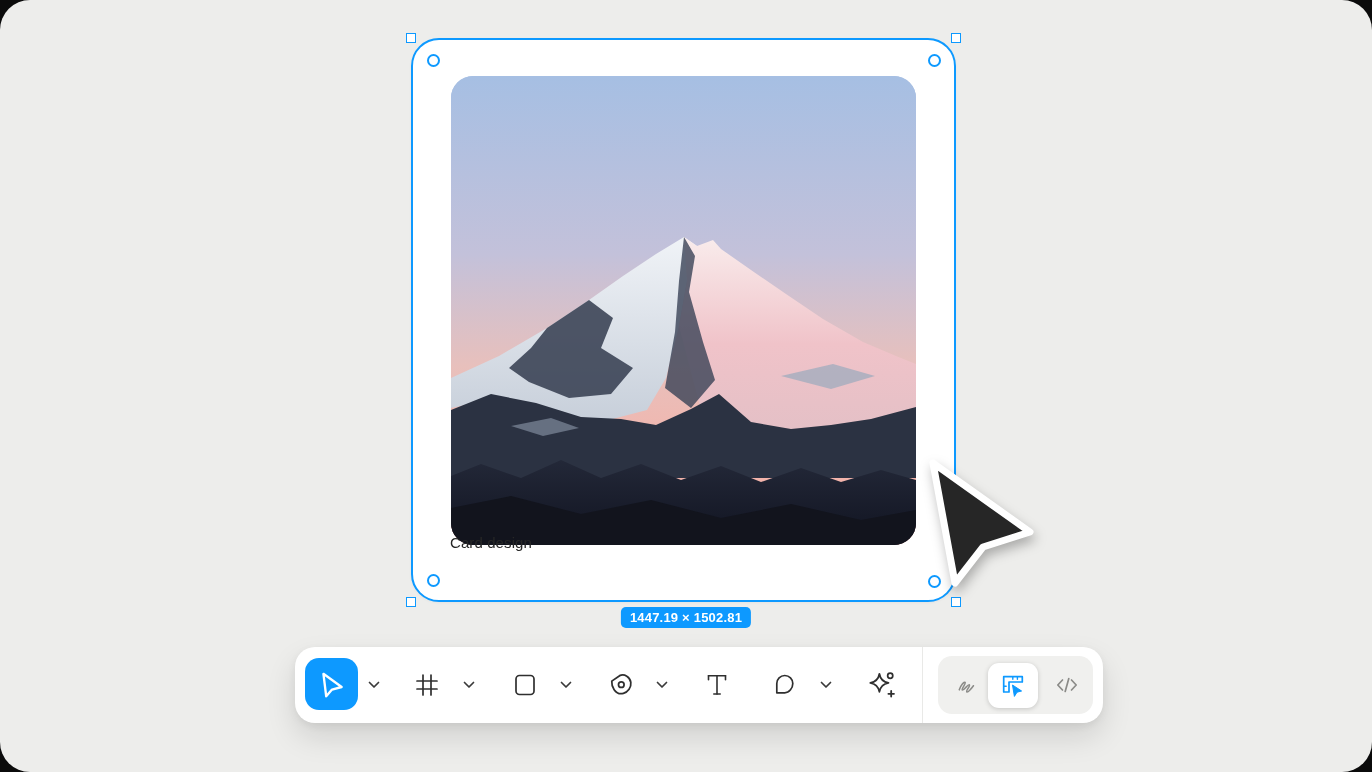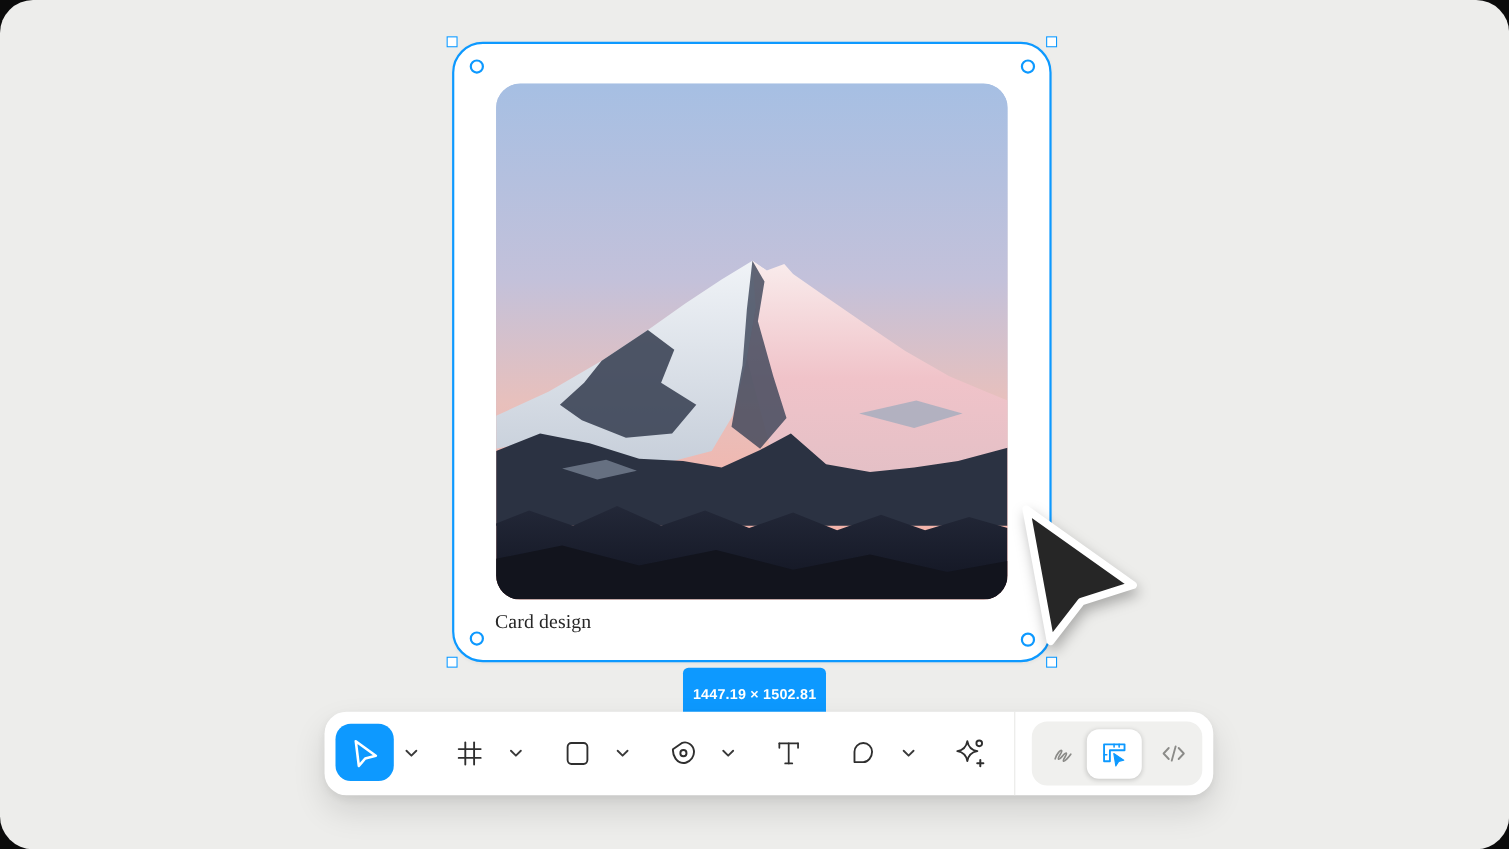--- a/index.html
+++ b/index.html
@@ -12,38 +12,38 @@
     position:absolute;left:411px;top:38px;width:545px;height:564px;
     background:#ffffff;border:2px solid #0d99ff;border-radius:28px;
     box-shadow:0 1px 3px rgba(0,0,0,0.04);
   }
   .photo{
     position:absolute;left:38px;top:36px;width:465px;height:469px;
     border-radius:22px;overflow:hidden;background:linear-gradient(#a6bfe3,#f2b5ac);
   }
   .photo svg{display:block;width:100%;height:100%;}
   .card-label{
-    position:absolute;left:37px;top:515px;
-    font-size:18px;color:#272727;letter-spacing:.1px;font-family:Liberation Serif, serif;
+    position:absolute;left:37px;top:494px;
+    font-size:15px;color:#272727;letter-spacing:.1px;
   }
 
   
   .handle-sq{
     position:absolute;width:10px;height:10px;background:#fff;
     border:1.5px solid #0d99ff;z-index:20;
   }
   .handle-circ{
     position:absolute;width:13px;height:13px;background:#fff;
     border:2px solid #0d99ff;border-radius:50%;z-index:20;
   }
 
   .size-badge{
     position:absolute;left:686px;top:607px;transform:translateX(-50%);
     background:#0d99ff;color:#ffffff;font-size:13px;font-weight:700;
-    padding:16px 9px;border-radius:5px;white-space:nowrap;z-index:25;
+    padding:3px 9px;border-radius:5px;white-space:nowrap;z-index:25;
     letter-spacing:.2px;
   }
 
   
   .big-cursor{position:absolute;left:920px;top:448px;width:128px;height:152px;z-index:50;pointer-events:none;}
 
   
   .toolbar{
     position:absolute;left:295px;top:647px;width:808px;height:76px;
     background:#ffffff;border-radius:20px;z-index:40;

